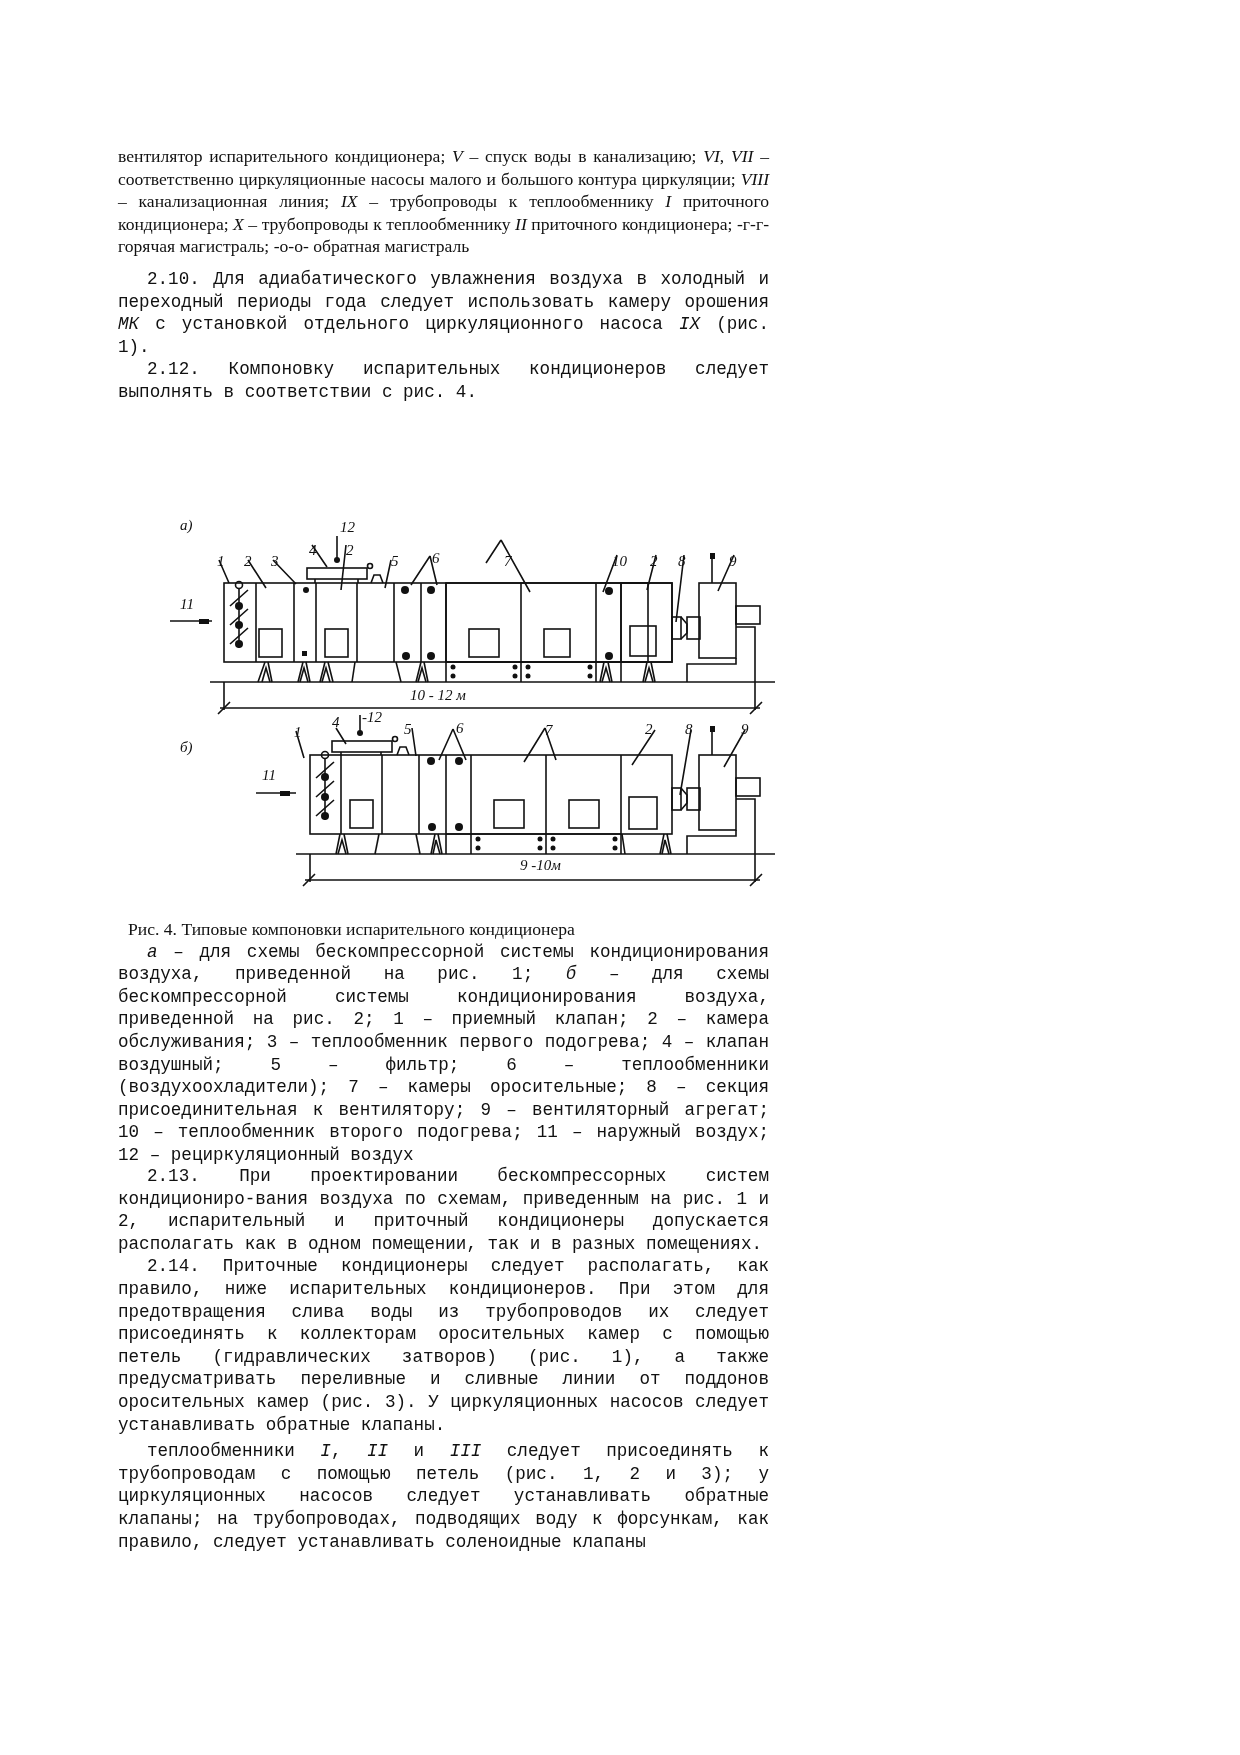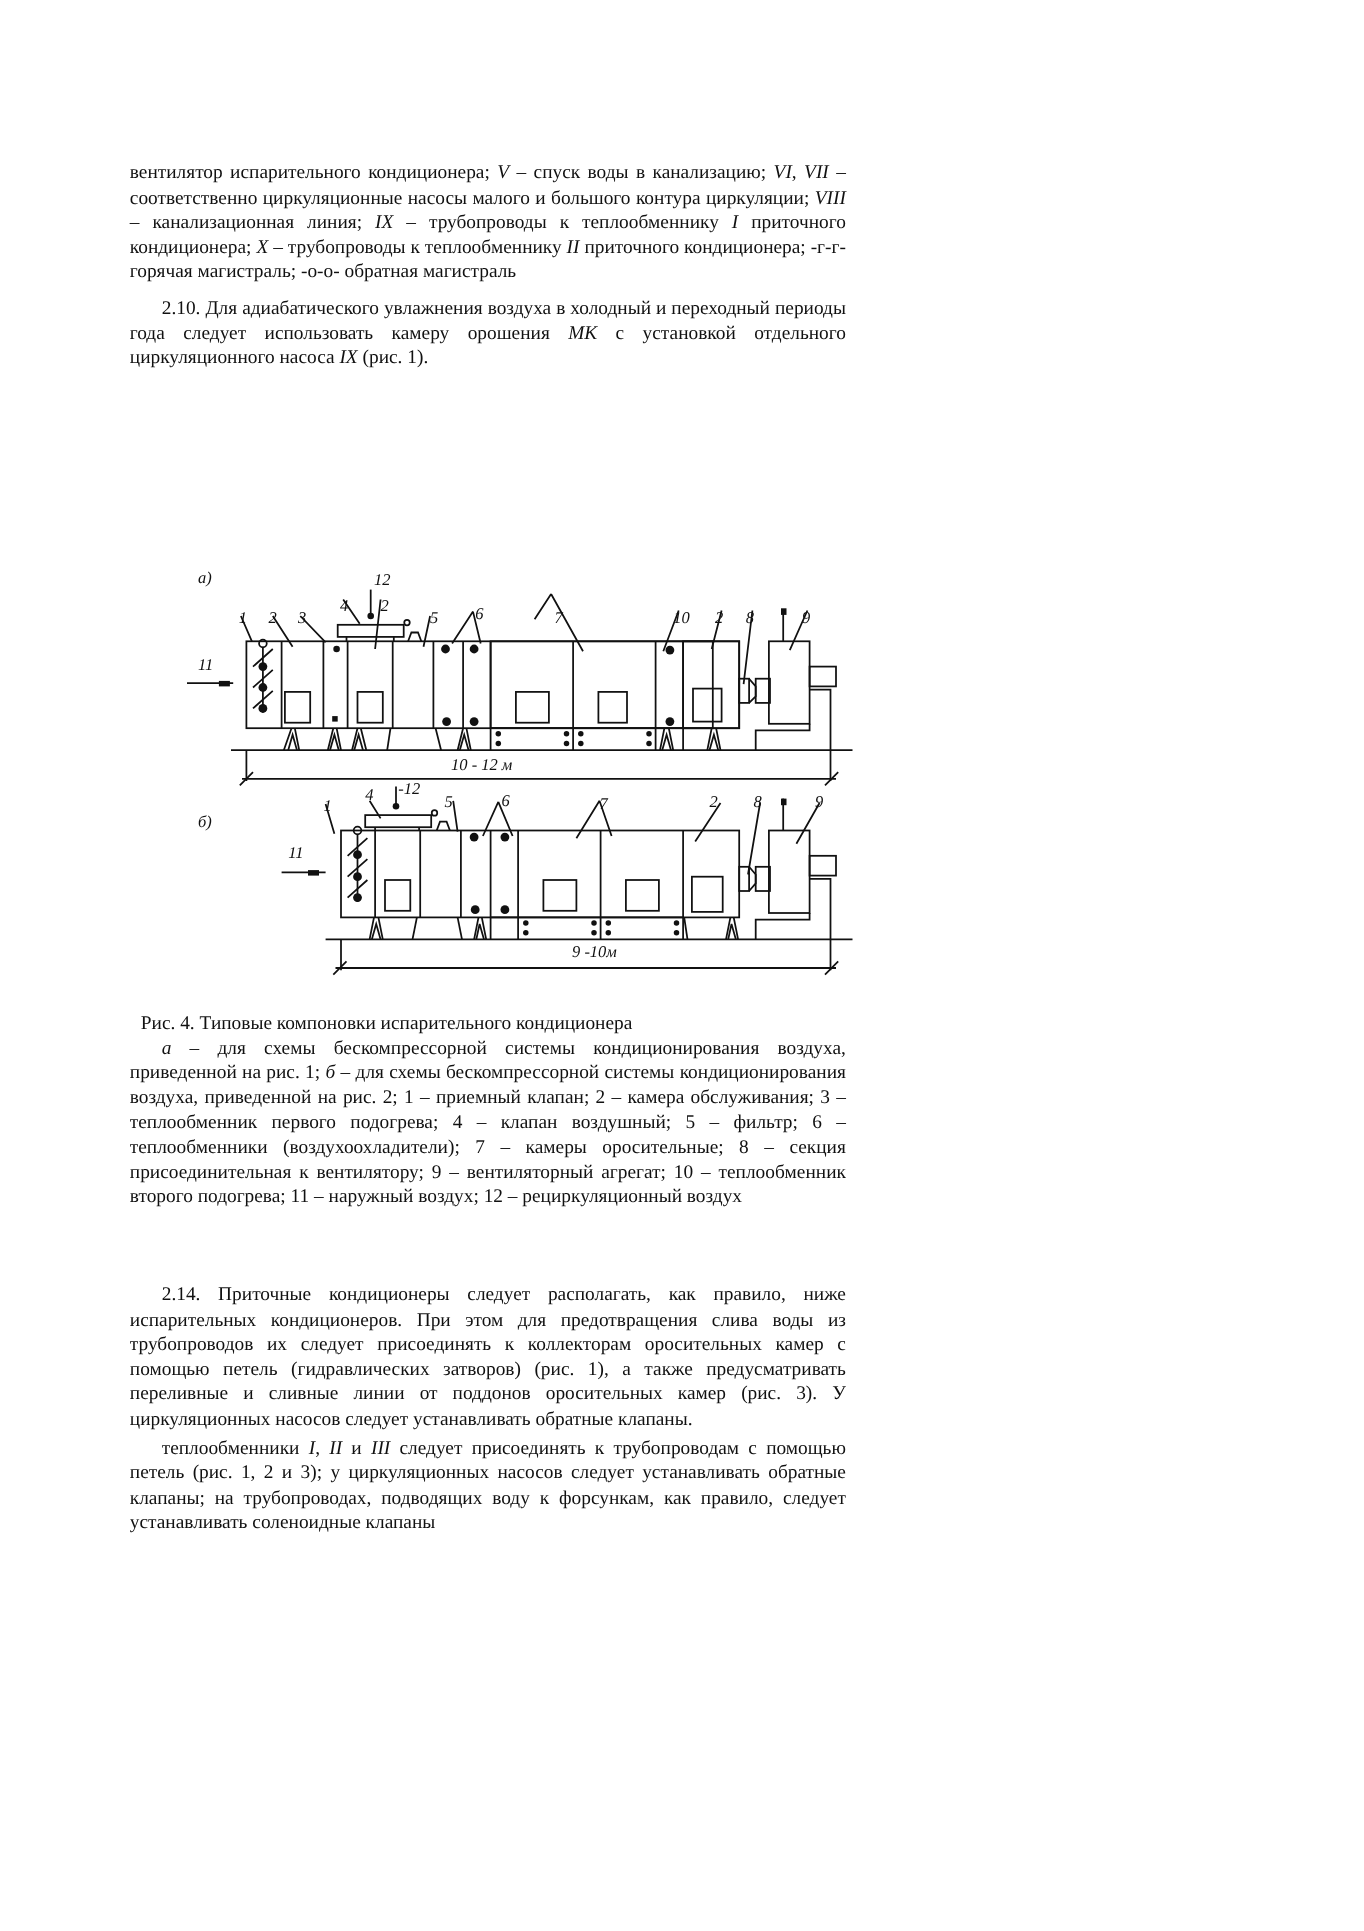--- a/index.html
+++ b/index.html
@@ -1,35 +1,36 @@
 <!DOCTYPE html>
 <html><head>
 <meta charset="utf-8">
 <style>
   html, body { margin:0; padding:0; background:#fff; }
   body { width:1240px; height:1755px; position:relative; overflow:hidden;
          font-family:"Liberation Serif", "DejaVu Serif", serif; color:#111; }
   .page { position:absolute; left:0; top:0; width:1240px; height:1755px; }
   .col { position:absolute; left:118px; width:651px; font-size:17.6px; line-height:22.6px; }
   .p { text-align:justify; margin:0; }
-  .ind { text-indent:29px; }
+  .ind { text-indent:29px;font-family:Liberation Mono, monospace; }
   .gap { margin-top:10px; }
   i { font-style:italic; }
   .caption-title { text-align:left; margin:0; padding-left:10px; }
   svg.diagram { position:absolute; left:0; top:0; width:1240px; height:1755px; }
   svg text { font-family:"Liberation Serif", serif; font-style:italic; font-size:15px; fill:#111; }
 </style>
 </head>
 <body>
 
 <div class="page">
 
   <div class="col" style="top:145px;">
     <p class="p">вентилятор испарительного кондиционера; <i>V</i> – спуск воды в канализацию; <i>VI</i>, <i>VII</i> – соответственно циркуляционные насосы малого и большого контура циркуляции; <i>VIII</i> – канализационная линия; <i>IX</i> – трубопроводы к теплообменнику <i>I</i> приточного кондиционера; <i>X</i> – трубопроводы к теплообменнику <i>II</i> приточного кондиционера; -г-г- горячая магистраль; -о-о- обратная магистраль</p>
     <p class="p ind gap">2.10. Для адиабатического увлажнения воздуха в холодный и переходный периоды года следует использовать камеру орошения <i>МК</i> с установкой отдельного циркуляционного насоса <i>IX</i> (рис. 1).</p>
+    <p class="p ind">2.12. Компоновку испарительных кондиционеров следует выполнять в соответствии с рис. 4.</p>
   </div>
 
   <svg class="diagram" viewBox="0 0 1240 1755">
     <g stroke="#111" stroke-width="1.6" fill="none">
 
       <g>
 
         <rect x="224" y="583" width="424" height="79"></rect>
         <line x1="256" y1="583" x2="256" y2="662"></line>
         <line x1="294" y1="583" x2="294" y2="662"></line>
@@ -217,16 +218,17 @@
     <text x="262" y="780">11</text>
     <text x="520" y="870">9 -10м</text>
   </svg>
 
   <div class="col" style="top:918px;">
     <p class="caption-title">Рис. 4. Типовые компоновки испарительного кондиционера</p>
     <p class="p ind"><i>а</i> – для схемы бескомпрессорной системы кондиционирования воздуха, приведенной на рис. 1; <i>б</i> – для схемы бескомпрессорной системы кондиционирования воздуха, приведенной на рис. 2; 1 – приемный клапан; 2 – камера обслуживания; 3 – теплообменник первого подогрева; 4 – клапан воздушный; 5 – фильтр; 6 – теплообменники (воздухоохладители); 7 – камеры оросительные; 8 – секция присоединительная к вентилятору; 9 – вентиляторный агрегат; 10 – теплообменник второго подогрева; 11 – наружный воздух; 12 – рециркуляционный воздух</p>
   </div>
 
   <div class="col" style="top:1165px;">
+    <p class="p ind">2.13. При проектировании бескомпрессорных систем кондициониро-вания воздуха по схемам, приведенным на рис. 1 и 2, испарительный и приточный кондиционеры допускается располагать как в одном помещении, так и в разных помещениях.</p>
     <p class="p ind">2.14. Приточные кондиционеры следует располагать, как правило, ниже испарительных кондиционеров. При этом для предотвращения слива воды из трубопроводов их следует присоединять к коллекторам оросительных камер с помощью петель (гидравлических затворов) (рис. 1), а также предусматривать переливные и сливные линии от поддонов оросительных камер (рис. 3). У циркуляционных насосов следует устанавливать обратные клапаны.</p>
     <p class="p ind" style="margin-top:4px;">теплообменники <i>I</i>,  <i>II</i> и <i>III</i> следует присоединять к трубопроводам с помощью петель (рис. 1, 2 и 3); у циркуляционных насосов следует устанавливать обратные клапаны; на трубопроводах, подводящих воду к форсункам, как правило, следует устанавливать соленоидные клапаны</p>
   </div>
 </div>
 
 </body></html>

